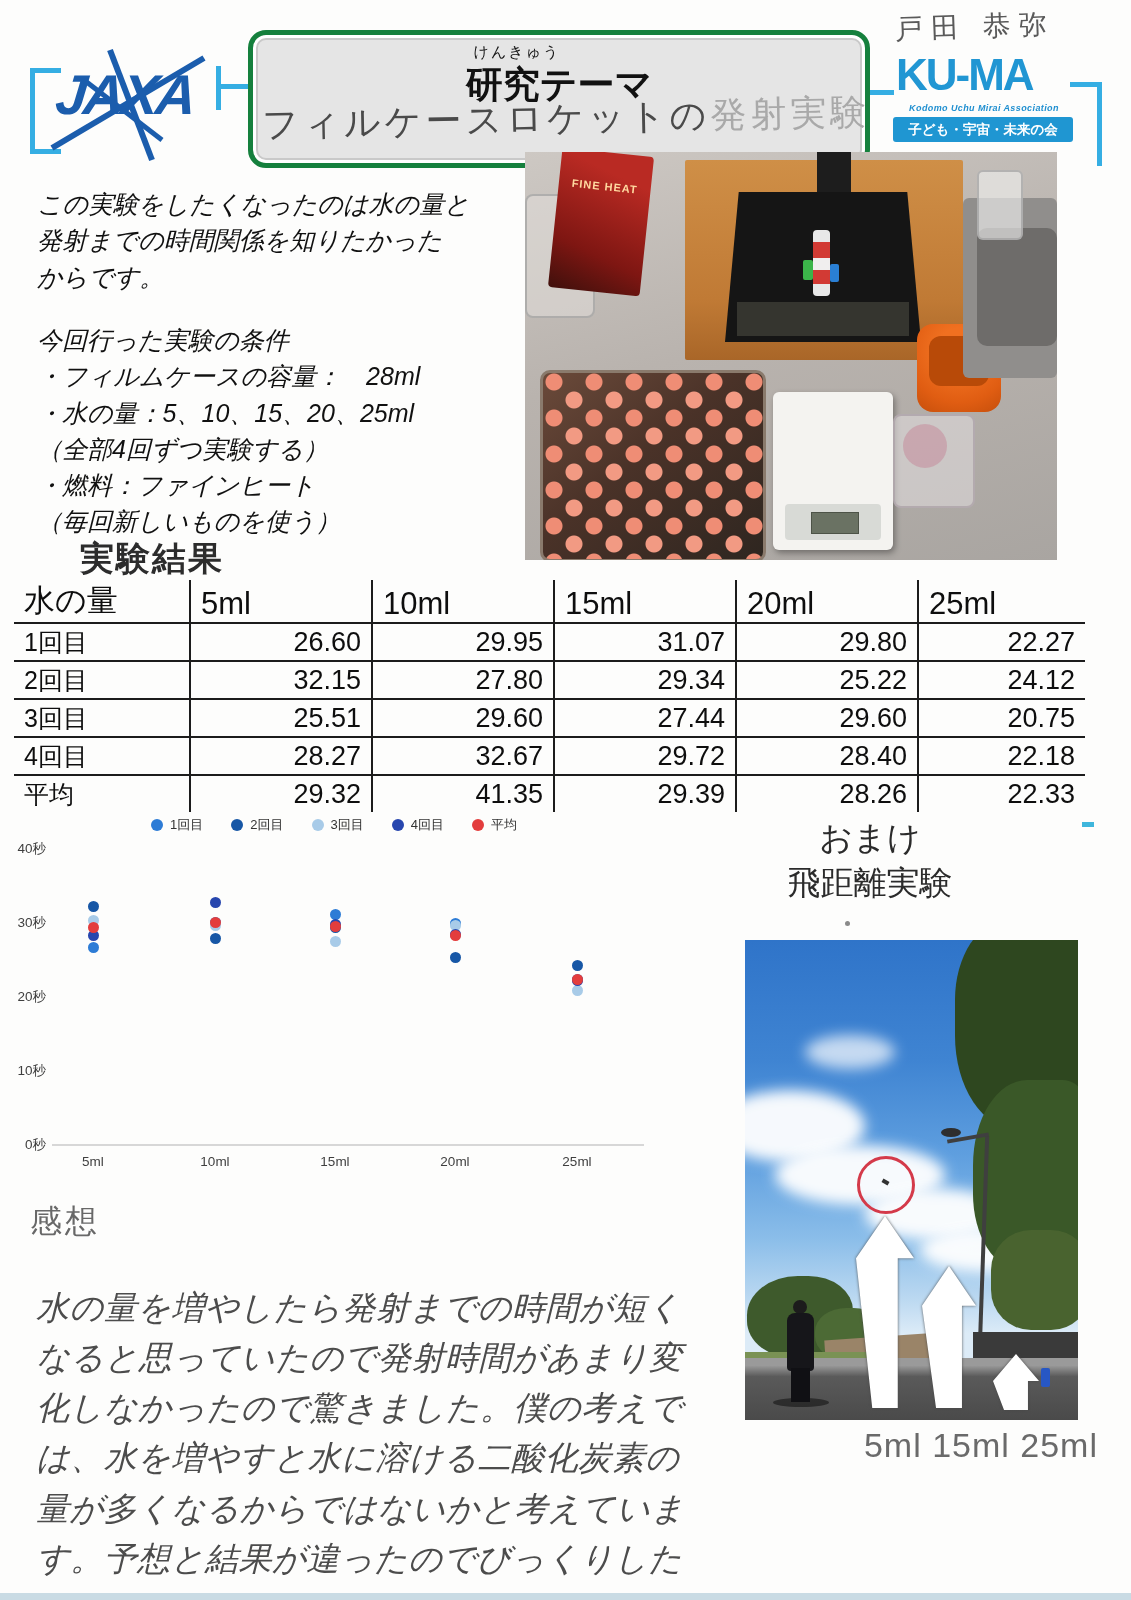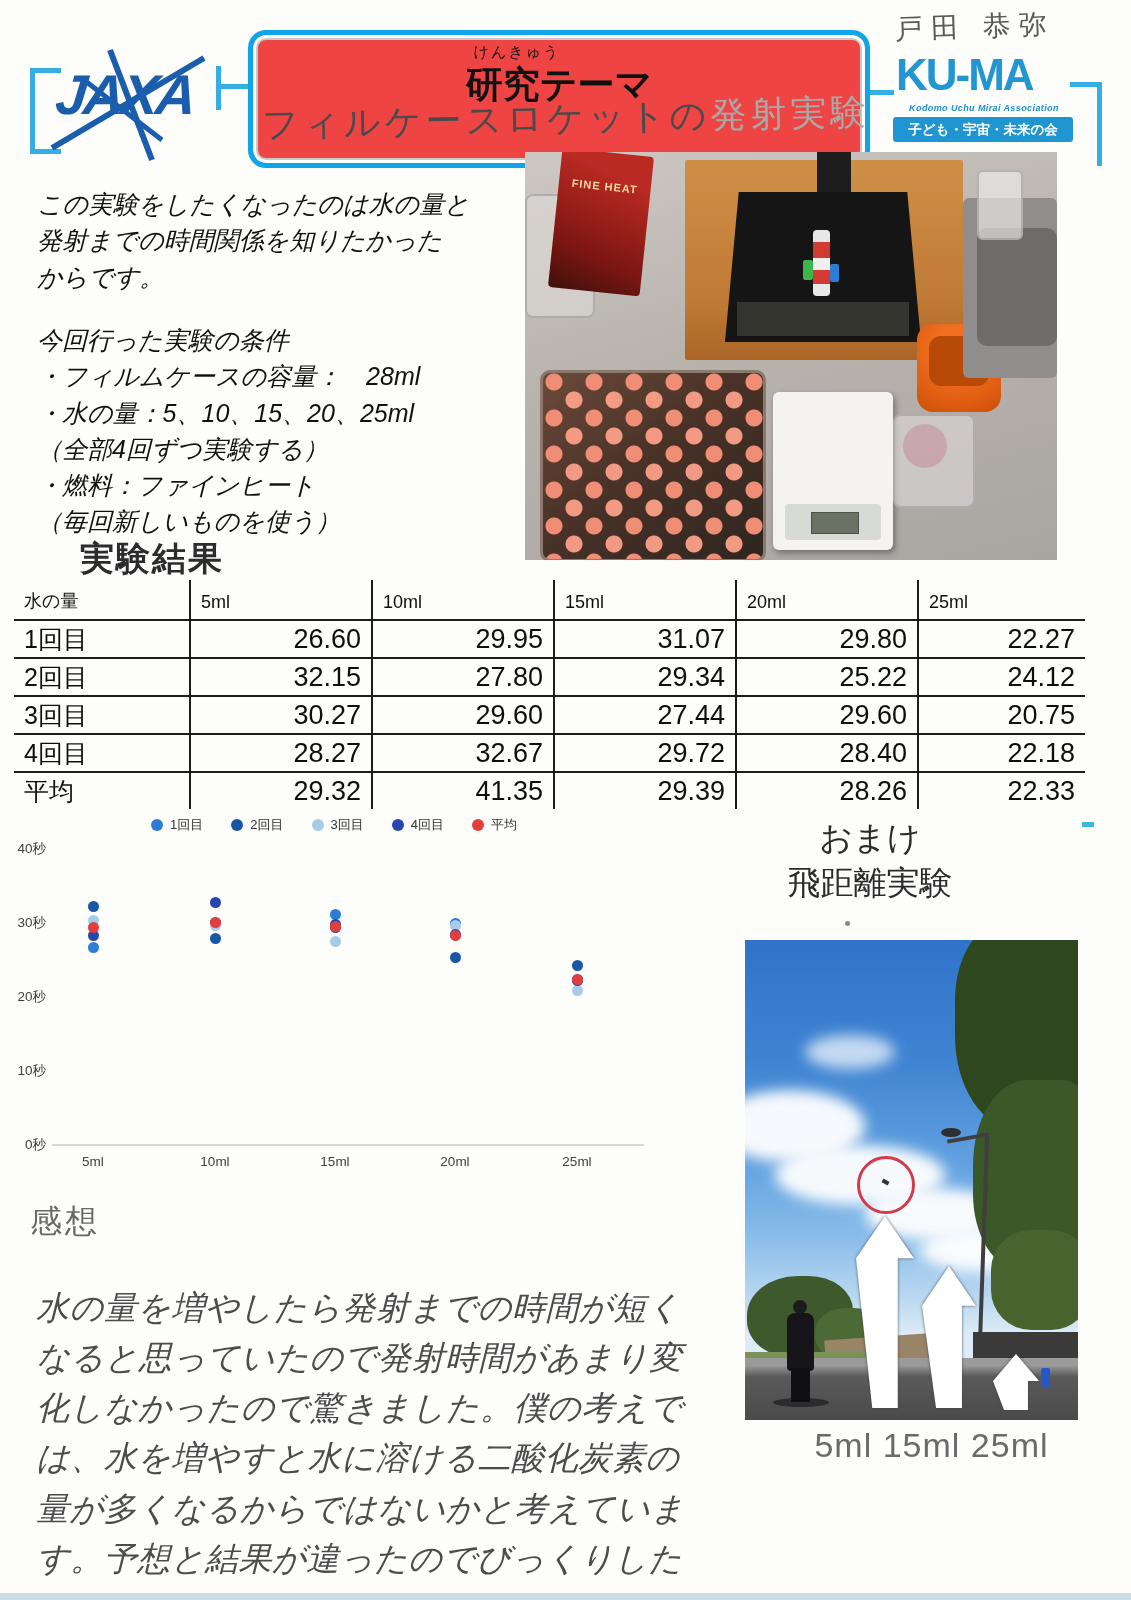--- a/index.html
+++ b/index.html
@@ -9,22 +9,22 @@
   .pre{white-space:pre-line;font-style:italic;}
 
   
   .bracket-left{left:30px;top:68px;width:26px;height:76px;
     border-left:5px solid #35aee3;border-top:5px solid #35aee3;border-bottom:5px solid #35aee3;}
   .jaxa{left:56px;top:62px;font-size:56px;font-weight:bold;font-style:italic;
     color:#1b5dad;letter-spacing:-3px;transform:skewX(-6deg);}
   .jaxa-star{left:44px;top:44px;}
   .conn-v{left:216px;top:66px;width:5px;height:44px;background:#35aee3;}
   .conn-h{left:216px;top:84px;width:36px;height:5px;background:#35aee3;}
-  .title-box{left:248px;top:30px;width:612px;height:128px;background:#ef4444;
-    border:5px solid #0ea5e9;border-radius:18px;
+  .title-box{left:248px;top:30px;width:612px;height:128px;background:#e5e5e5;
+    border:5px solid #15803d;border-radius:18px;
     box-shadow:inset 0 0 0 3px #ffffff, inset 0 0 0 5px #c9c9c9;}
   .furigana{left:0;top:8px;width:100%;text-align:center;font-size:15px;letter-spacing:2px;
     color:#111;transform:translateX(-42px);}
   .main-title{left:0;top:25px;width:100%;text-align:center;font-size:37px;font-weight:bold;color:#111;}
   .hand-theme{left:262px;top:94px;width:640px;font-size:36px;color:#4a4a4a;letter-spacing:4px;
     transform:rotate(-1.2deg);font-weight:300;}
   .hand-theme .faint{color:#a9a9a9;}
   .hand-name{left:895px;top:8px;font-size:28px;color:#5a5a5a;letter-spacing:8px;transform:rotate(-2deg);}
   .kuma-stub{left:870px;top:90px;width:24px;height:5px;background:#35aee3;}
   .kuma-text{left:896px;top:50px;font-size:44px;font-weight:800;color:#2196d3;letter-spacing:-2px;}
@@ -37,42 +37,42 @@
 
   
   .intro{left:37px;top:186px;width:480px;font-size:25px;line-height:1.45;color:#111;}
   .conditions{left:37px;top:322px;width:500px;font-size:25px;line-height:1.45;color:#111;}
   .results-heading{left:80px;top:536px;font-size:34px;font-weight:600;letter-spacing:2px;color:#2c2c2c;}
 
   
   .res-table{left:14px;top:580px;}
   table.grid{border-collapse:collapse;table-layout:fixed;width:1071px;font-size:26px;color:#0e0e0e;}
   table.grid td{padding:0 10px;height:36px;overflow:hidden;}
-  table.grid tr.head td{height:33px;border-bottom:2px solid #1c1c1c;font-size:18px;vertical-align:bottom;padding-bottom:6px;}
+  table.grid tr.head td{height:33px;border-bottom:2px solid #1c1c1c;font-size:31px;vertical-align:bottom;padding-bottom:0;}
   table.grid td.c{border-left:2px solid #1c1c1c;}
   table.grid tr.r td{border-bottom:2px solid #1c1c1c;}
   table.grid td.num{text-align:right;font-size:27px;}
   table.grid td.lab{font-size:25px;padding-left:10px;}
 
   
   .chart{left:0;top:808px;width:668px;height:372px;}
   .legend{position:absolute;left:0;top:8px;width:100%;display:flex;justify-content:center;gap:28px;}
   .legend-item{display:flex;align-items:center;gap:7px;font-size:13px;color:#333;}
   .legend-dot{width:12px;height:12px;border-radius:50%;background:#888;}
   .ytick{position:absolute;left:6px;width:40px;text-align:right;font-size:13.5px;color:#3f3f3f;}
   .yt0{top:32px}.yt1{top:106px}.yt2{top:180px}.yt3{top:254px}.yt4{top:328px}
   .baseline{position:absolute;left:52px;top:336px;width:592px;height:2px;background:#d7d7d7;}
   .xtick{position:absolute;top:346px;width:60px;text-align:center;font-size:13.5px;color:#3f3f3f;}
   .dot{position:absolute;width:11px;height:11px;border-radius:50%;}
 
   
   .bonus{left:745px;top:816px;width:250px;text-align:center;font-size:33px;color:#2b2b2b;line-height:1.35;}
   .cyan-dash{left:1082px;top:822px;width:12px;height:5px;background:#3fb6dc;}
   .tiny-dot{left:845px;top:921px;width:5px;height:5px;border-radius:50%;background:#8a8a8a;}
-  .bonus-caption{left:765px;top:1426px;width:333px;text-align:center;font-size:34px;color:#6a6a6a;letter-spacing:1px;}
+  .bonus-caption{left:765px;top:1426px;width:333px;text-align:right;font-size:34px;color:#6a6a6a;letter-spacing:1px;}
 
   
   .kanso-heading{left:30px;top:1200px;font-size:32px;color:#686868;letter-spacing:3px;}
   .kanso-body{left:36px;top:1283px;width:660px;font-size:33px;line-height:1.52;color:#4c4c4c;letter-spacing:0.5px;}
 
   .bottom-strip{left:0;top:1593px;width:1131px;height:7px;background:#c9dbe4;}
 
   
   .photo1{left:525px;top:152px;width:532px;height:408px;overflow:hidden;
     background:linear-gradient(165deg,#cdc8c3 0%,#b9b3ae 45%,#a9a5a1 100%);}
@@ -244,21 +244,21 @@
       <tr class="r">
         <td class="lab">2回目</td>
         <td class="c num">32.15</td>
         <td class="c num">27.80</td>
         <td class="c num">29.34</td>
         <td class="c num">25.22</td>
         <td class="c num">24.12</td>
       </tr>
       <tr class="r">
         <td class="lab">3回目</td>
-        <td class="c num">30.27</td>
+        <td class="c num">25.51</td>
         <td class="c num">29.60</td>
         <td class="c num">27.44</td>
         <td class="c num">29.60</td>
         <td class="c num">20.75</td>
       </tr>
       <tr class="r">
         <td class="lab">4回目</td>
         <td class="c num">28.27</td>
         <td class="c num">32.67</td>
         <td class="c num">29.72</td>

